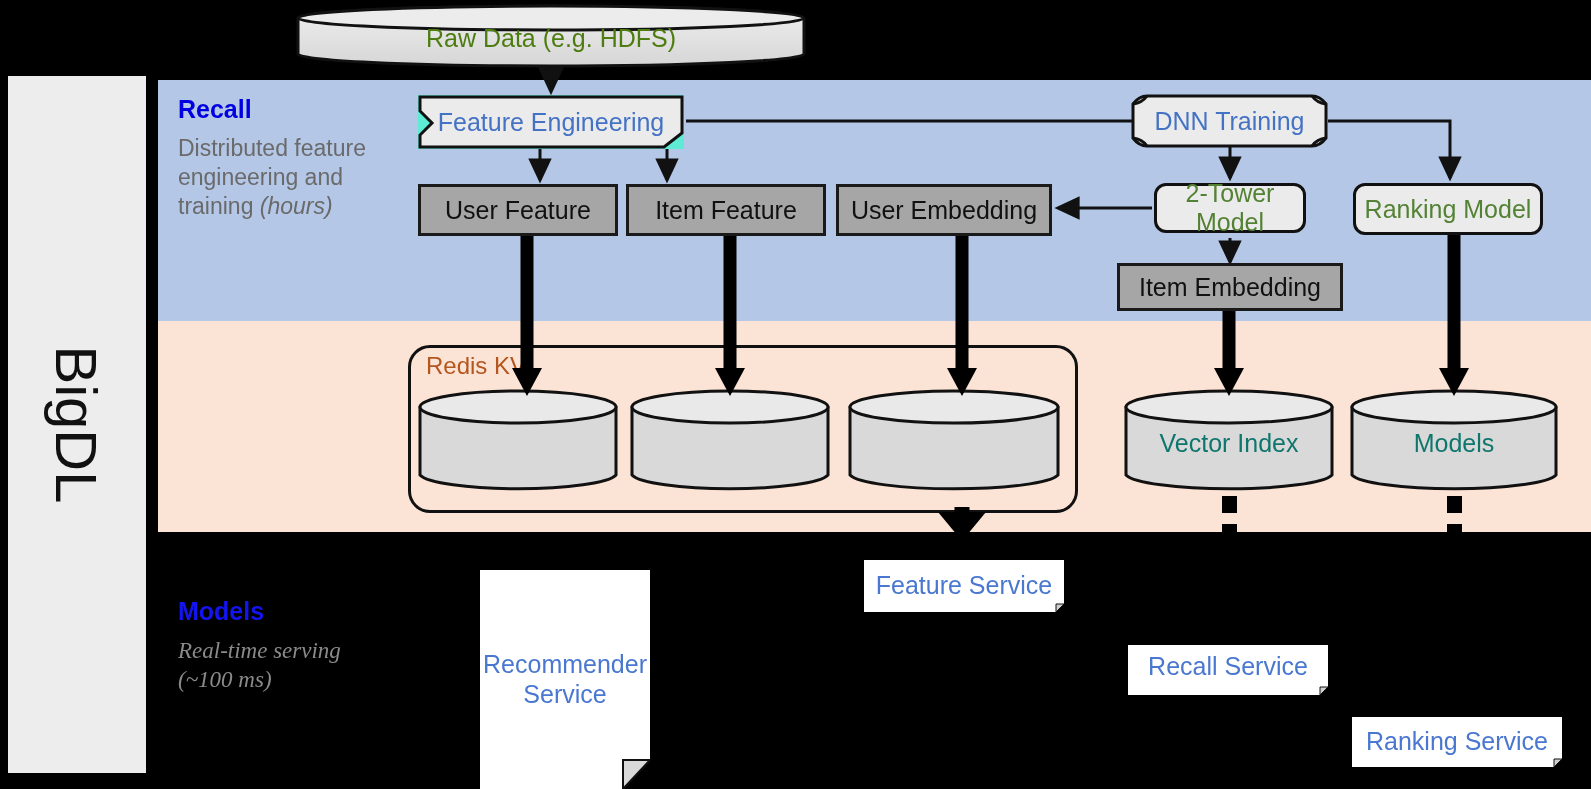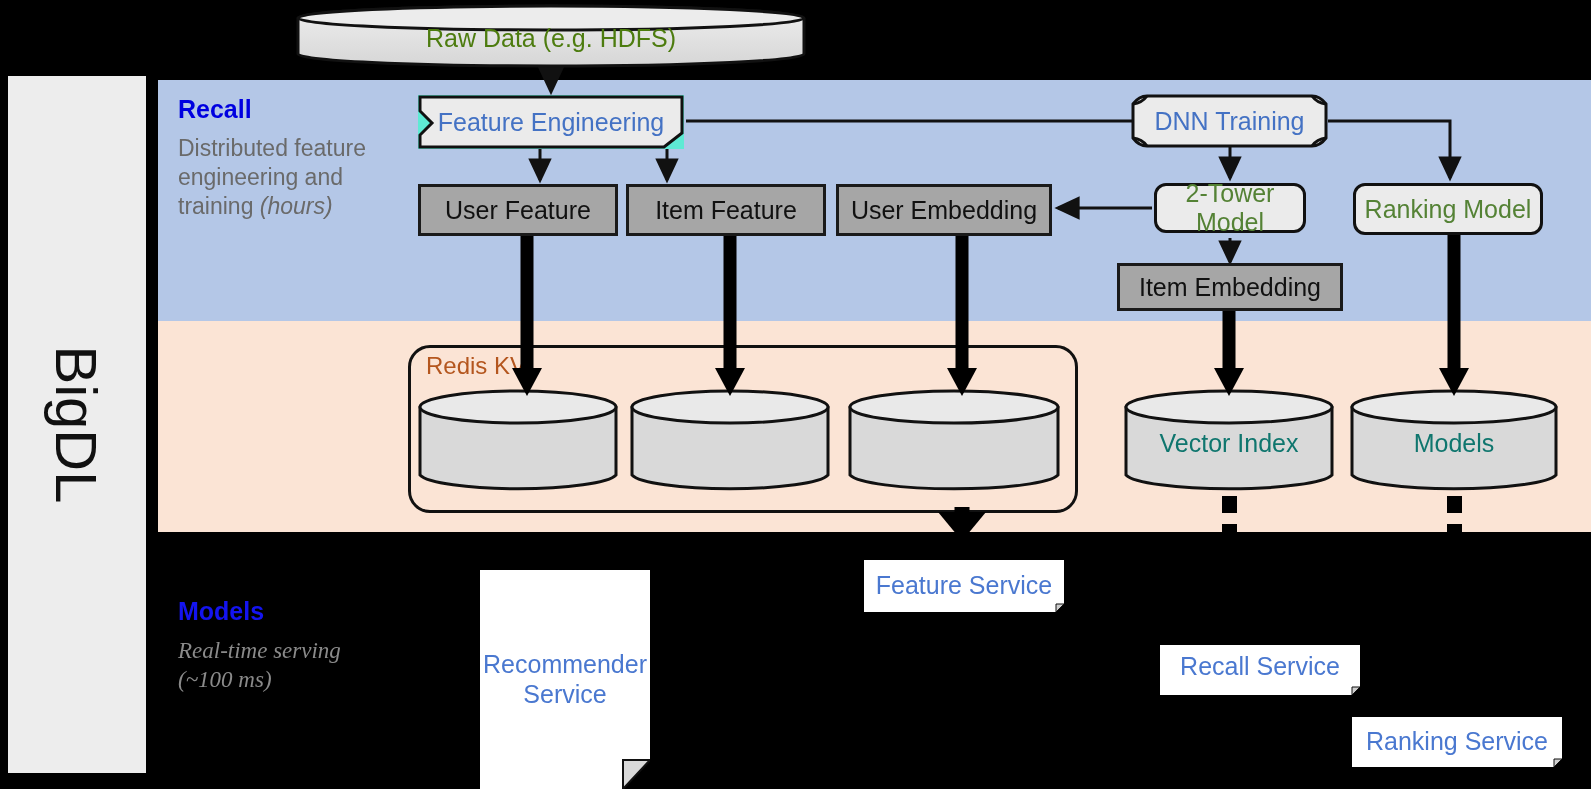--- a/index.html
+++ b/index.html
@@ -256,21 +256,21 @@
   </div>
 
   <div class="page" style="left:864px;top:560px;width:200px;height:52px;">
     <svg width="200" height="52" viewBox="0 0 200 52" preserveAspectRatio="none">
       <path d="M0,0 L200,0 L200,44 L192,52 L0,52 Z" fill="#ffffff"></path>
       <path d="M192,52 L192,44 L200,44 Z" fill="#cfcfcf" stroke="#111" stroke-width="1"></path>
     </svg>
     <span>Feature Service</span>
   </div>
 
-  <div class="page" style="left:1128px;top:645px;width:200px;height:44px;margin-left:32px;">
+  <div class="page" style="left:1128px;top:645px;width:200px;height:44px;">
     <svg width="200" height="50" viewBox="0 0 200 50" preserveAspectRatio="none">
       <path d="M0,0 L200,0 L200,42 L192,50 L0,50 Z" fill="#ffffff"></path>
       <path d="M192,50 L192,42 L200,42 Z" fill="#cfcfcf" stroke="#111" stroke-width="1"></path>
     </svg>
     <span>Recall Service</span>
   </div>
 
   <div class="page" style="left:1352px;top:717px;width:210px;height:50px;">
     <svg width="210" height="50" viewBox="0 0 210 50" preserveAspectRatio="none">
       <path d="M0,0 L210,0 L210,42 L202,50 L0,50 Z" fill="#ffffff"></path>

